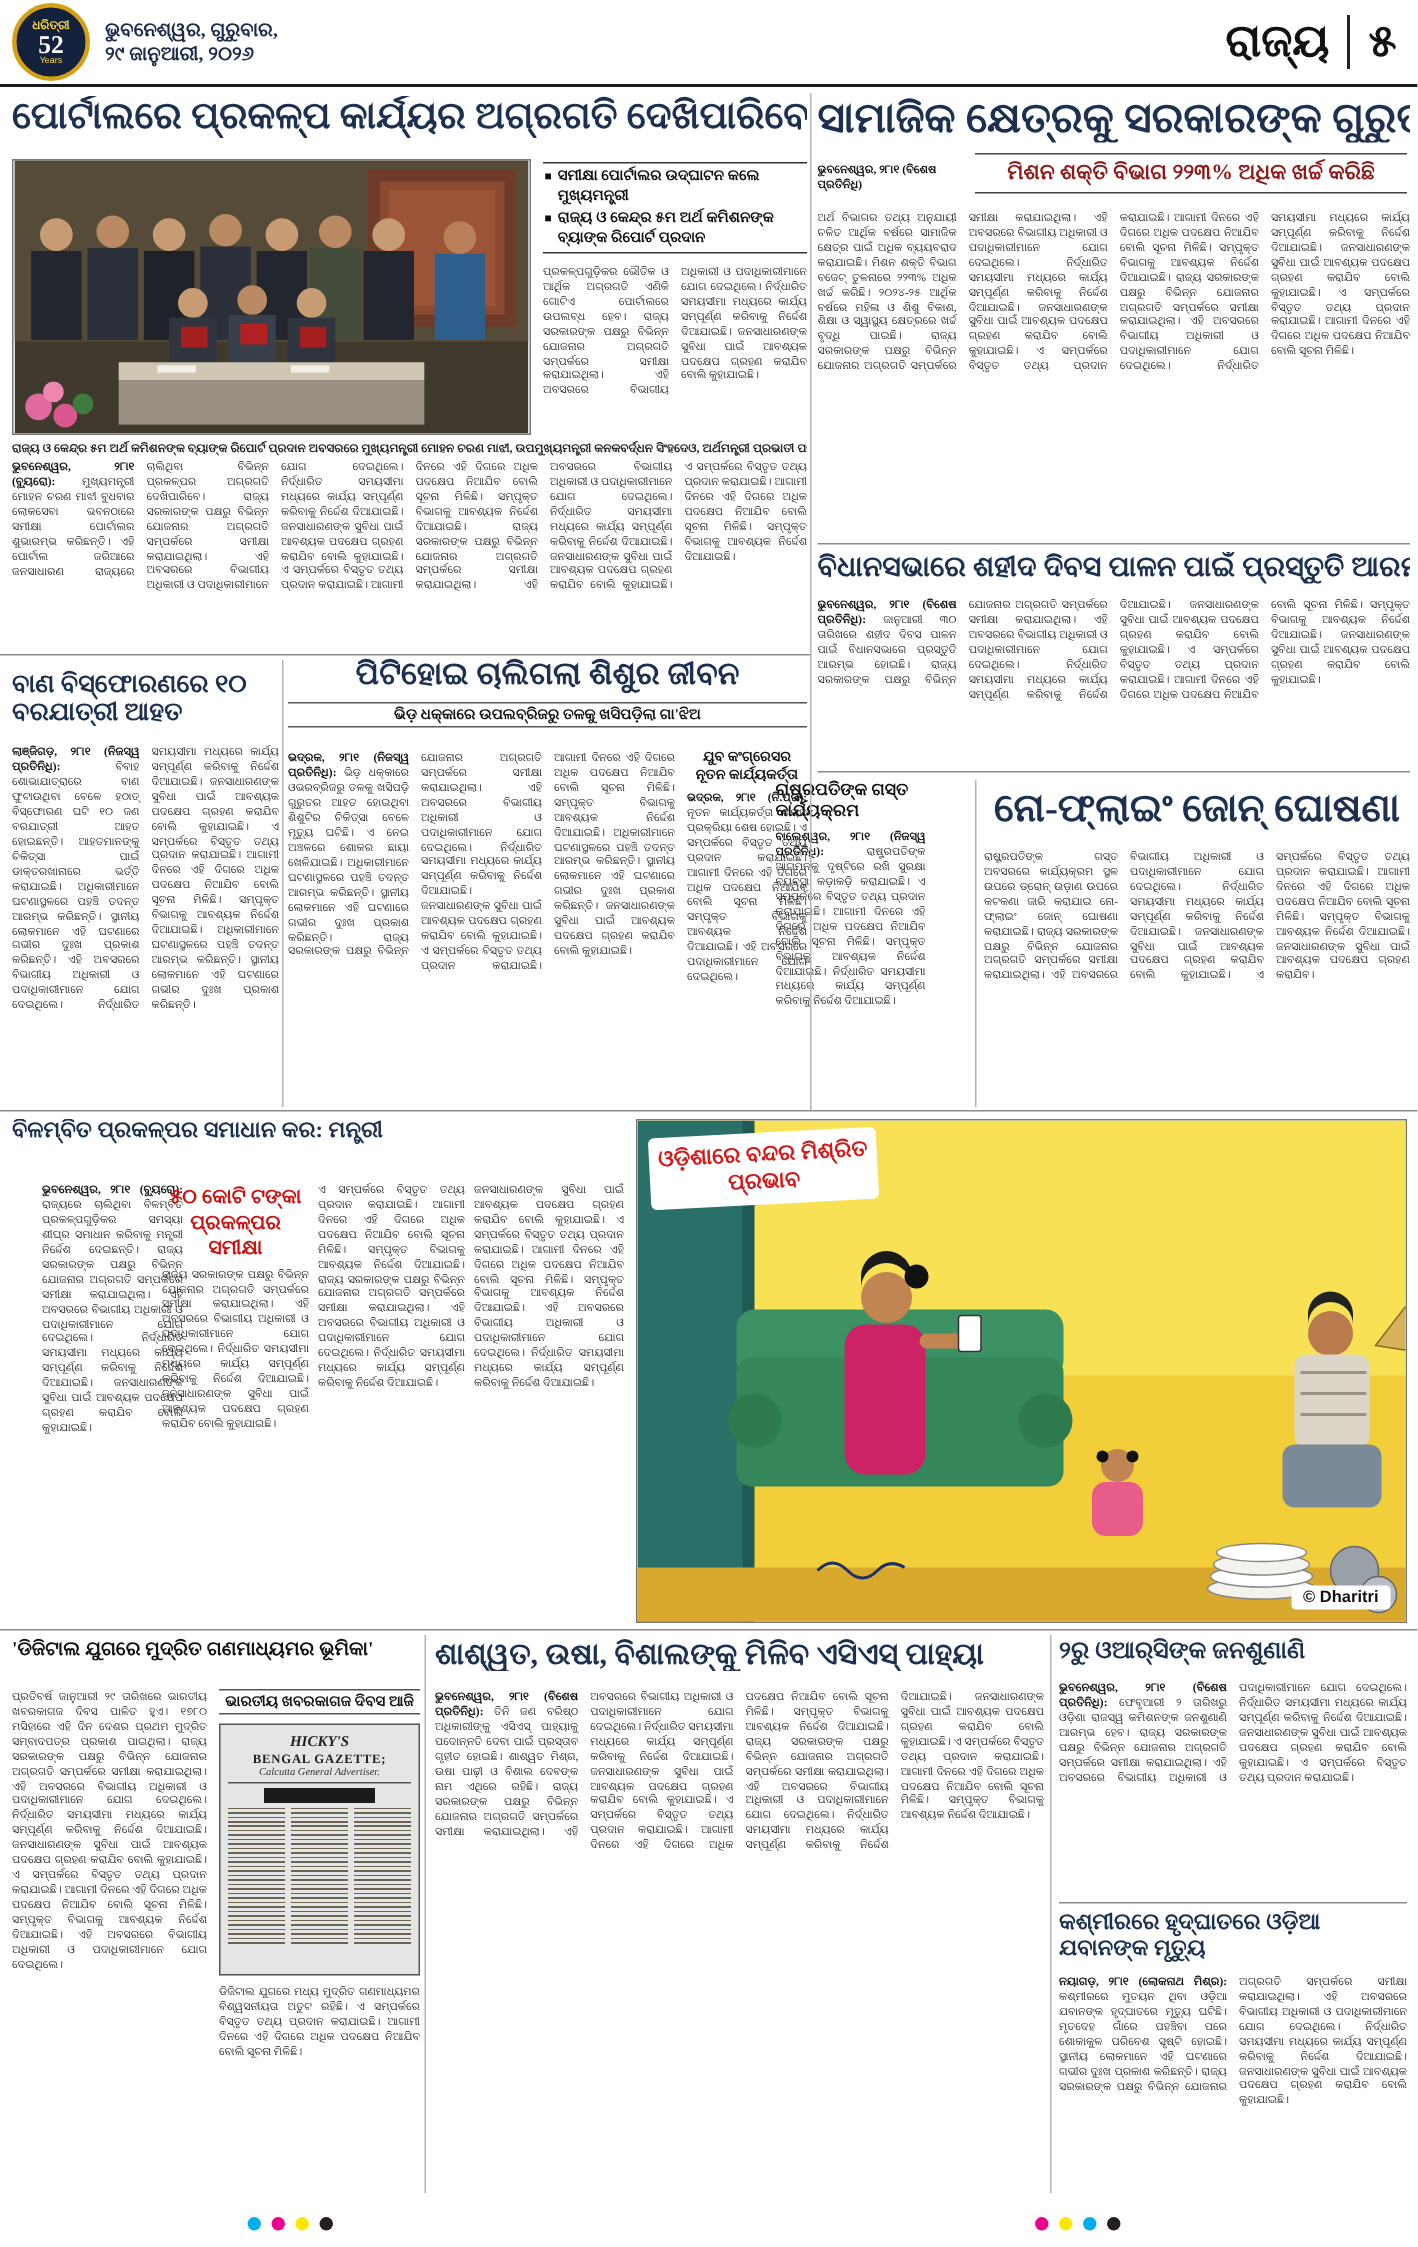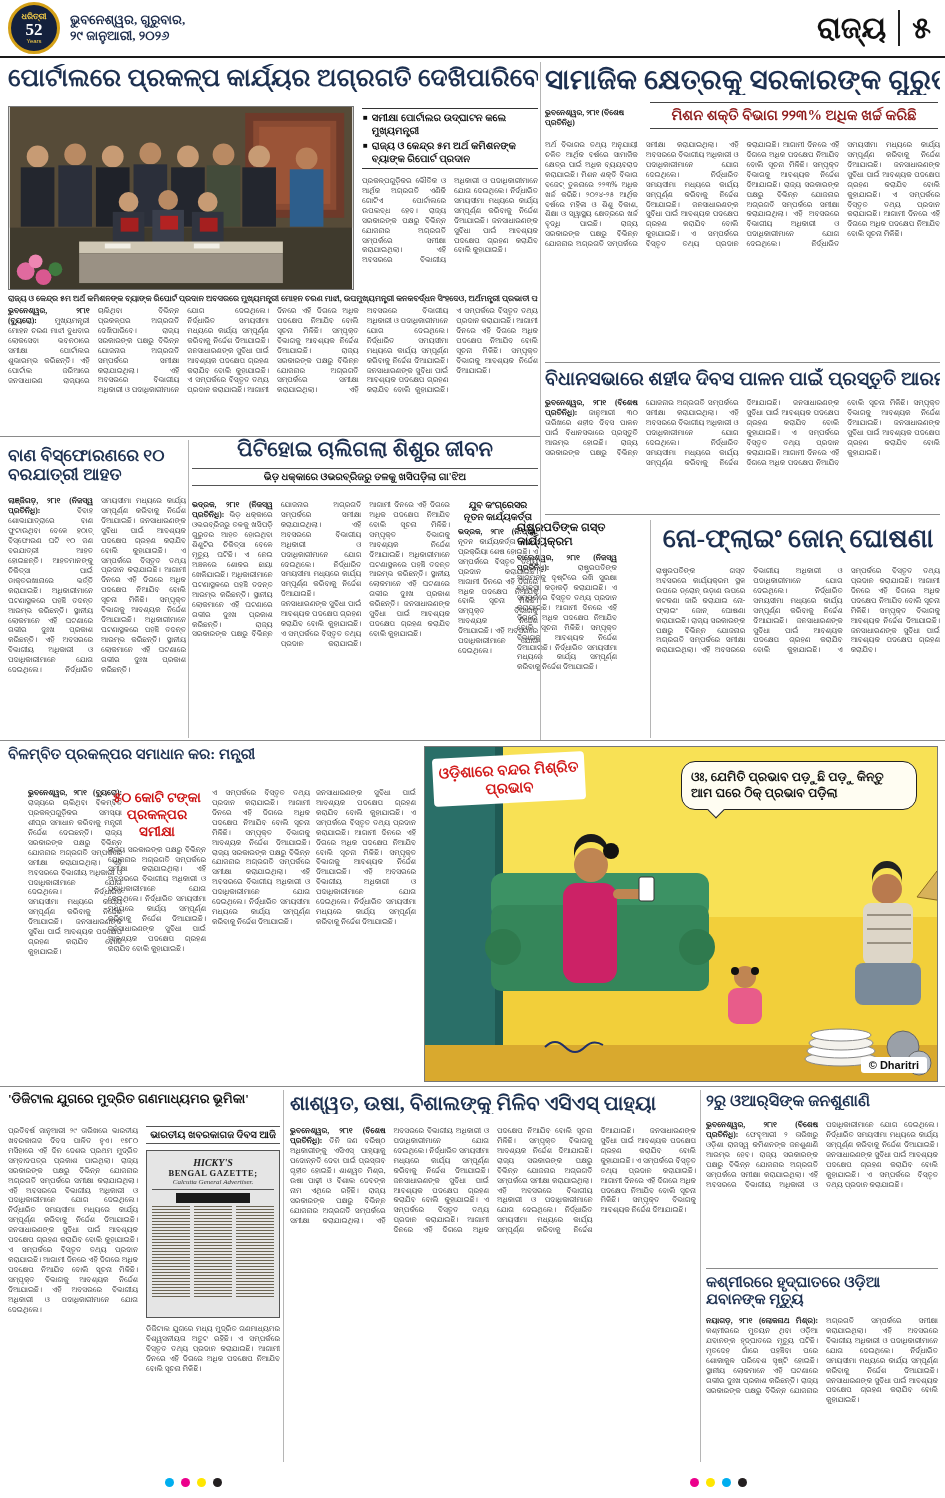--- a/index.html
+++ b/index.html
@@ -220,21 +220,21 @@
 <div class="abs headline wrap" style="left:8px; top:446px; width:178px; font-size:17px;">ବାଣ ବିସ୍ଫୋରଣରେ ୧୦ ବରଯାତ୍ରୀ ଆହତ</div>
 
 <div class="abs body-text cols-2" style="left:8px; top:496px; width:178px; height:242px;">
   <span class="dateline">ଲାଞ୍ଜିଗଡ଼, ୨୮ା୧ (ନିଜସ୍ୱ ପ୍ରତିନିଧି): </span><span>ବିବାହ ଶୋଭାଯାତ୍ରାରେ ବାଣ ଫୁଟାଉଥିବା ବେଳେ ହଠାତ୍ ବିସ୍ଫୋରଣ ଘଟି ୧୦ ଜଣ ବରଯାତ୍ରୀ ଆହତ ହୋଇଛନ୍ତି। ଆହତମାନଙ୍କୁ ଚିକିତ୍ସା ପାଇଁ ଡାକ୍ତରଖାନାରେ ଭର୍ତ୍ତି କରାଯାଇଛି। ଅଧିକାରୀମାନେ ଘଟଣାସ୍ଥଳରେ ପହଞ୍ଚି ତଦନ୍ତ ଆରମ୍ଭ କରିଛନ୍ତି। ସ୍ଥାନୀୟ ଲୋକମାନେ ଏହି ଘଟଣାରେ ଗଭୀର ଦୁଃଖ ପ୍ରକାଶ କରିଛନ୍ତି। ଏହି ଅବସରରେ ବିଭାଗୀୟ ଅଧିକାରୀ ଓ ପଦାଧିକାରୀମାନେ ଯୋଗ ଦେଇଥିଲେ। ନିର୍ଦ୍ଧାରିତ ସମୟସୀମା ମଧ୍ୟରେ କାର୍ଯ୍ୟ ସମ୍ପୂର୍ଣ୍ଣ କରିବାକୁ ନିର୍ଦ୍ଦେଶ ଦିଆଯାଇଛି। ଜନସାଧାରଣଙ୍କ ସୁବିଧା ପାଇଁ ଆବଶ୍ୟକ ପଦକ୍ଷେପ ଗ୍ରହଣ କରାଯିବ ବୋଲି କୁହାଯାଇଛି। ଏ ସମ୍ପର୍କରେ ବିସ୍ତୃତ ତଥ୍ୟ ପ୍ରଦାନ କରାଯାଇଛି। ଆଗାମୀ ଦିନରେ ଏହି ଦିଗରେ ଅଧିକ ପଦକ୍ଷେପ ନିଆଯିବ ବୋଲି ସୂଚନା ମିଳିଛି। ସମ୍ପୃକ୍ତ ବିଭାଗକୁ ଆବଶ୍ୟକ ନିର୍ଦ୍ଦେଶ ଦିଆଯାଇଛି। ଅଧିକାରୀମାନେ ଘଟଣାସ୍ଥଳରେ ପହଞ୍ଚି ତଦନ୍ତ ଆରମ୍ଭ କରିଛନ୍ତି। ସ୍ଥାନୀୟ ଲୋକମାନେ ଏହି ଘଟଣାରେ ଗଭୀର ଦୁଃଖ ପ୍ରକାଶ କରିଛନ୍ତି।</span>
 </div>
 
 <div class="rule-v" style="left:188px; top:440px; height:298px;"></div>
 
 <div class="abs headline" style="left:192px; top:438px; width:346px; font-size:21px; text-align:center;">ପିଟିହୋଇ ଚାଲିଗଲା ଶିଶୁର ଜୀବନ</div>
 
-<div class="abs box-subhead" style="left:192px; top:468px; width:346px;">ଭିଡ଼ ଧକ୍କାରେ ଓଭରବ୍ରିଜରୁ ତଳକୁ ଖସିପଡ଼ିଲା ଗା'ଝିଅ</div>
+<div class="abs box-subhead" style="left:192px; top:468px; width:346px;">ଭିଡ଼ ଧକ୍କାରେ ଉପଲବ୍ରିଜରୁ ତଳକୁ ଖସିପଡ଼ିଲା ଗା'ଝିଅ</div>
 
 <div class="abs body-text cols-3" style="left:192px; top:500px; width:258px; height:238px;">
   <span class="dateline">ଭଦ୍ରକ, ୨୮ା୧ (ନିଜସ୍ୱ ପ୍ରତିନିଧି): </span><span>ଭିଡ଼ ଧକ୍କାରେ ଓଭରବ୍ରିଜରୁ ତଳକୁ ଖସିପଡ଼ି ଗୁରୁତର ଆହତ ହୋଇଥିବା ଶିଶୁଟିର ଚିକିତ୍ସା ବେଳେ ମୃତ୍ୟୁ ଘଟିଛି। ଏ ନେଇ ଅଞ୍ଚଳରେ ଶୋକର ଛାୟା ଖେଳିଯାଇଛି। ଅଧିକାରୀମାନେ ଘଟଣାସ୍ଥଳରେ ପହଞ୍ଚି ତଦନ୍ତ ଆରମ୍ଭ କରିଛନ୍ତି। ସ୍ଥାନୀୟ ଲୋକମାନେ ଏହି ଘଟଣାରେ ଗଭୀର ଦୁଃଖ ପ୍ରକାଶ କରିଛନ୍ତି। ରାଜ୍ୟ ସରକାରଙ୍କ ପକ୍ଷରୁ ବିଭିନ୍ନ ଯୋଜନାର ଅଗ୍ରଗତି ସମ୍ପର୍କରେ ସମୀକ୍ଷା କରାଯାଇଥିଲା। ଏହି ଅବସରରେ ବିଭାଗୀୟ ଅଧିକାରୀ ଓ ପଦାଧିକାରୀମାନେ ଯୋଗ ଦେଇଥିଲେ। ନିର୍ଦ୍ଧାରିତ ସମୟସୀମା ମଧ୍ୟରେ କାର୍ଯ୍ୟ ସମ୍ପୂର୍ଣ୍ଣ କରିବାକୁ ନିର୍ଦ୍ଦେଶ ଦିଆଯାଇଛି। ଜନସାଧାରଣଙ୍କ ସୁବିଧା ପାଇଁ ଆବଶ୍ୟକ ପଦକ୍ଷେପ ଗ୍ରହଣ କରାଯିବ ବୋଲି କୁହାଯାଇଛି। ଏ ସମ୍ପର୍କରେ ବିସ୍ତୃତ ତଥ୍ୟ ପ୍ରଦାନ କରାଯାଇଛି। ଆଗାମୀ ଦିନରେ ଏହି ଦିଗରେ ଅଧିକ ପଦକ୍ଷେପ ନିଆଯିବ ବୋଲି ସୂଚନା ମିଳିଛି। ସମ୍ପୃକ୍ତ ବିଭାଗକୁ ଆବଶ୍ୟକ ନିର୍ଦ୍ଦେଶ ଦିଆଯାଇଛି। ଅଧିକାରୀମାନେ ଘଟଣାସ୍ଥଳରେ ପହଞ୍ଚି ତଦନ୍ତ ଆରମ୍ଭ କରିଛନ୍ତି। ସ୍ଥାନୀୟ ଲୋକମାନେ ଏହି ଘଟଣାରେ ଗଭୀର ଦୁଃଖ ପ୍ରକାଶ କରିଛନ୍ତି। ଜନସାଧାରଣଙ୍କ ସୁବିଧା ପାଇଁ ଆବଶ୍ୟକ ପଦକ୍ଷେପ ଗ୍ରହଣ କରାଯିବ ବୋଲି କୁହାଯାଇଛି।</span>
 </div>
 
 <div class="abs" style="left:458px; top:500px; width:80px; height:238px; overflow:hidden;">
   <div class="brief-head">ଯୁବ କଂଗ୍ରେସର ନୂତନ କାର୍ଯ୍ୟକର୍ତ୍ତା</div>
   <div class="body-text" style="margin-top:3px; height:200px;">
     <span class="dateline">ଭଦ୍ରକ, ୨୮ା୧ (ନି.ପ୍ର): </span><span>ନୂତନ କାର୍ଯ୍ୟକର୍ତ୍ତା ଚୟନ ପ୍ରକ୍ରିୟା ଶେଷ ହୋଇଛି। ଏ ସମ୍ପର୍କରେ ବିସ୍ତୃତ ତଥ୍ୟ ପ୍ରଦାନ କରାଯାଇଛି। ଆଗାମୀ ଦିନରେ ଏହି ଦିଗରେ ଅଧିକ ପଦକ୍ଷେପ ନିଆଯିବ ବୋଲି ସୂଚନା ମିଳିଛି। ସମ୍ପୃକ୍ତ ବିଭାଗକୁ ଆବଶ୍ୟକ ନିର୍ଦ୍ଦେଶ ଦିଆଯାଇଛି। ଏହି ଅବସରରେ ପଦାଧିକାରୀମାନେ ଯୋଗ ଦେଇଥିଲେ।</span>
   </div>
@@ -292,24 +292,20 @@
     <ellipse cx="416" cy="312" rx="36" ry="7" fill="#f4f2ec" stroke="#888888"></ellipse>
     <ellipse cx="416" cy="304" rx="34" ry="7" fill="#ffffff" stroke="#888888"></ellipse>
     <ellipse cx="416" cy="296" rx="32" ry="7" fill="#f4f2ec" stroke="#888888"></ellipse>
     <ellipse cx="416" cy="288" rx="30" ry="6" fill="#ffffff" stroke="#888888"></ellipse>
     <circle cx="478" cy="300" r="16" fill="#9aa0a8" stroke="#666666"></circle>
     <circle cx="494" cy="316" r="12" fill="#b8bec6" stroke="#666666"></circle>
 
     <path d="M120 300 q10 -10 20 0 q10 10 20 0 q8 -8 18 -2" stroke="#20306a" stroke-width="2" fill="none"></path>
   </svg>
   <div class="cartoon-title">ଓଡ଼ିଶାରେ ବନ୍ଦର ମିଶ୍ରିତ ପ୍ରଭାବ</div>
-  <div class="bubble bubble1">
-    <span>ଓଃ, ଯେମିତି ପ୍ରଭାବ ପଡ଼ୁଛି ପଡ଼ୁ କିନ୍ତୁ ଆମ ଘରେ ଠିକ୍ ପ୍ରଭାବ ପଡ଼ିଲା</span>
-    <span class="tail"></span>
-  </div>
   <div class="cartoon-credit">© Dharitri</div>
 </div>
 
 <div class="rule-h" style="left:0; top:1086px; width:945px;"></div>
 
 <div class="abs headline wrap" style="left:8px; top:1092px; width:272px; font-size:13px; color:#101010;">'ଡିଜିଟାଲ ଯୁଗରେ ମୁଦ୍ରିତ ଗଣମାଧ୍ୟମର ଭୂମିକା'</div>
 
 <div class="abs body-text" style="left:8px; top:1126px; width:130px; height:334px;">ପ୍ରତିବର୍ଷ ଜାନୁଆରୀ ୨୯ ତାରିଖରେ ଭାରତୀୟ ଖବରକାଗଜ ଦିବସ ପାଳିତ ହୁଏ। ୧୭୮୦ ମସିହାରେ ଏହି ଦିନ ଦେଶର ପ୍ରଥମ ମୁଦ୍ରିତ ସମ୍ବାଦପତ୍ର ପ୍ରକାଶ ପାଇଥିଲା। ରାଜ୍ୟ ସରକାରଙ୍କ ପକ୍ଷରୁ ବିଭିନ୍ନ ଯୋଜନାର ଅଗ୍ରଗତି ସମ୍ପର୍କରେ ସମୀକ୍ଷା କରାଯାଇଥିଲା। ଏହି ଅବସରରେ ବିଭାଗୀୟ ଅଧିକାରୀ ଓ ପଦାଧିକାରୀମାନେ ଯୋଗ ଦେଇଥିଲେ। ନିର୍ଦ୍ଧାରିତ ସମୟସୀମା ମଧ୍ୟରେ କାର୍ଯ୍ୟ ସମ୍ପୂର୍ଣ୍ଣ କରିବାକୁ ନିର୍ଦ୍ଦେଶ ଦିଆଯାଇଛି। ଜନସାଧାରଣଙ୍କ ସୁବିଧା ପାଇଁ ଆବଶ୍ୟକ ପଦକ୍ଷେପ ଗ୍ରହଣ କରାଯିବ ବୋଲି କୁହାଯାଇଛି। ଏ ସମ୍ପର୍କରେ ବିସ୍ତୃତ ତଥ୍ୟ ପ୍ରଦାନ କରାଯାଇଛି। ଆଗାମୀ ଦିନରେ ଏହି ଦିଗରେ ଅଧିକ ପଦକ୍ଷେପ ନିଆଯିବ ବୋଲି ସୂଚନା ମିଳିଛି। ସମ୍ପୃକ୍ତ ବିଭାଗକୁ ଆବଶ୍ୟକ ନିର୍ଦ୍ଦେଶ ଦିଆଯାଇଛି। ଏହି ଅବସରରେ ବିଭାଗୀୟ ଅଧିକାରୀ ଓ ପଦାଧିକାରୀମାନେ ଯୋଗ ଦେଇଥିଲେ।</div>
 
 <div class="abs" style="left:146px; top:1126px; width:134px; height:334px; overflow:hidden;">

